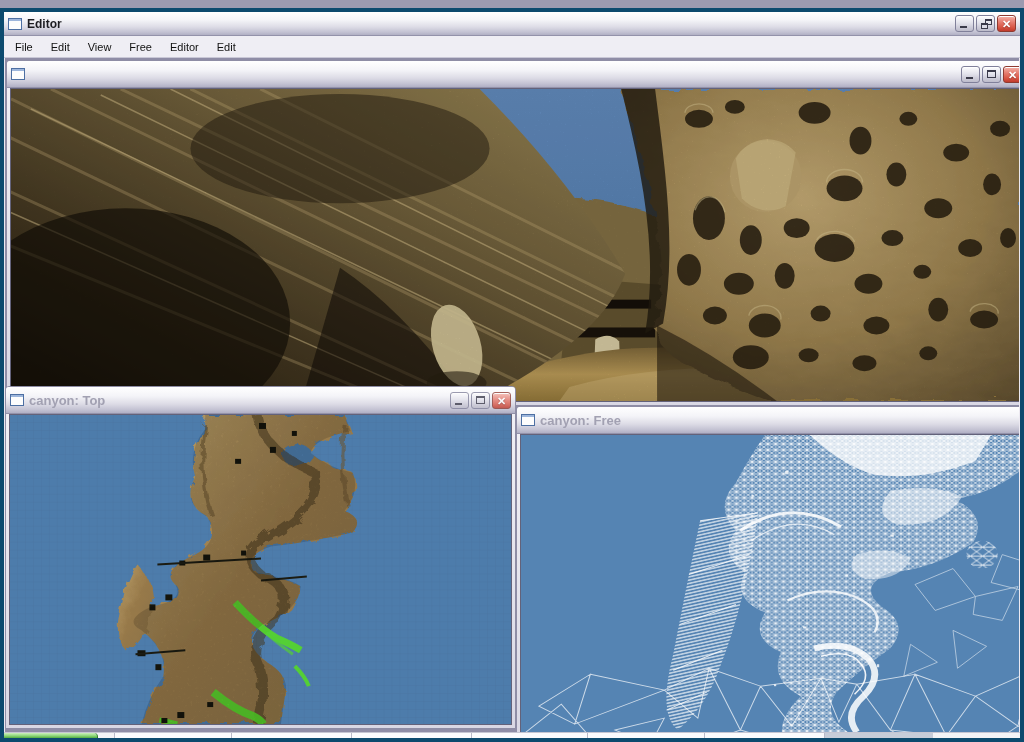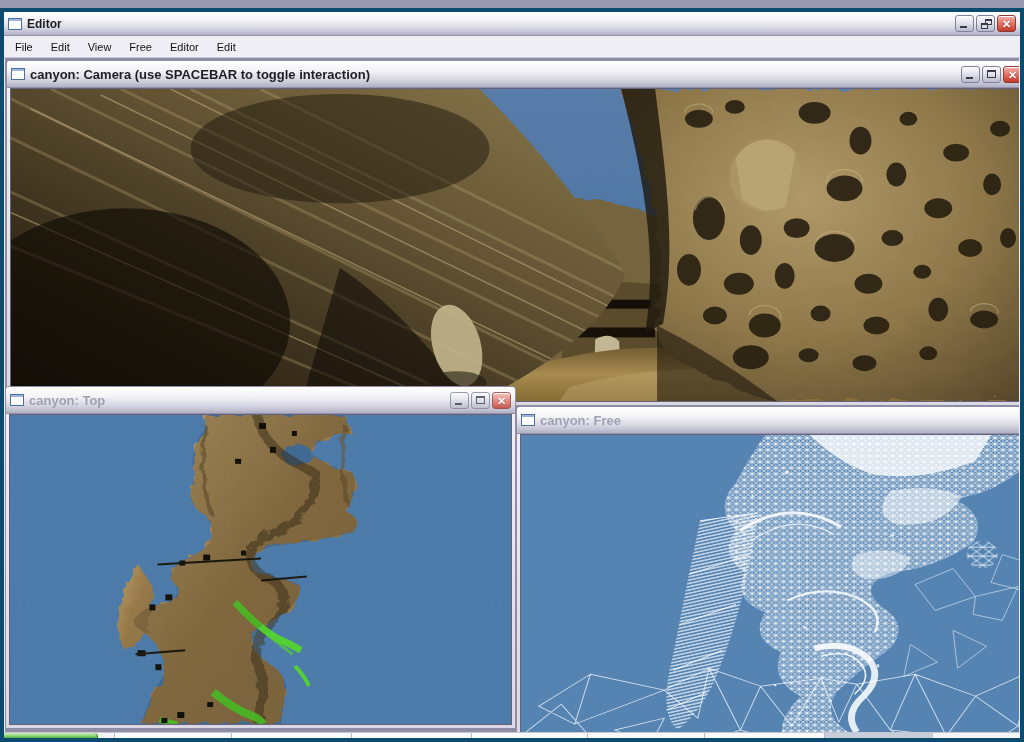--- a/index.html
+++ b/index.html
@@ -80,21 +80,20 @@
       <span class="menu-item">Free</span>
       <span class="menu-item">Editor</span>
       <span class="menu-item">Edit</span>
     </div>
 
     <div class="mdi">
 
       <div class="child-window" id="camera-window">
         <div class="titlebar child-titlebar">
           <span class="win-icon"></span>
-          <span class="title">canyon: Camera (use SPACEBAR to toggle interaction)</span>
           <span class="caption-buttons">
             <button class="cap-btn">
                 <span class="glyph-min"></span>
               </button>
             <button class="cap-btn">
                 <span class="glyph-max"></span>
               </button>
             <button class="cap-btn close">
                 <span class="glyph-close">✕</span>
               </button>

